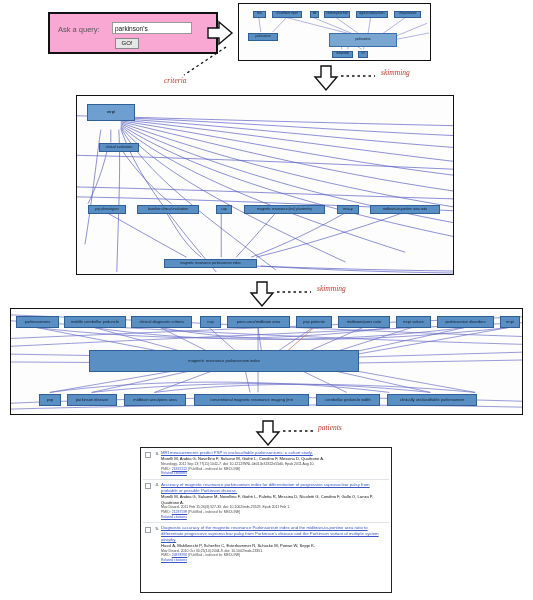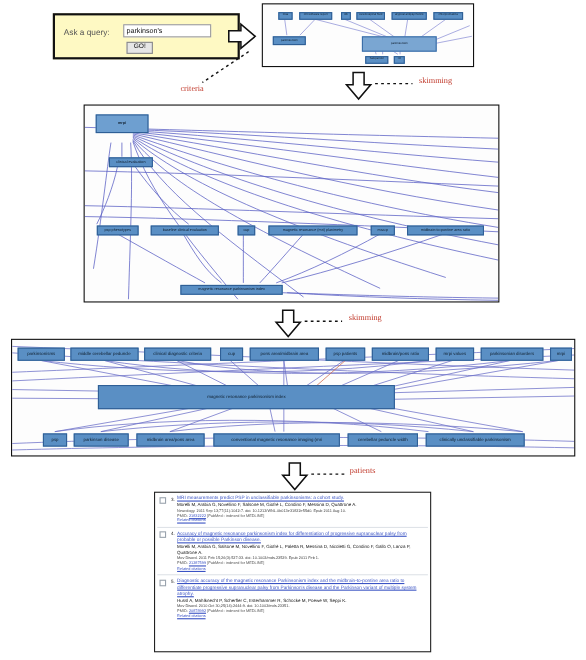--- a/index.html
+++ b/index.html
@@ -31,42 +31,42 @@
     background:#fdfdfd;
     border:1.5px solid #111;
     box-sizing:border-box;
     overflow:hidden;
   }
   .edges{position:absolute;left:0;top:0;width:100%;height:100%;z-index:1;}
 
   
   #query-box{
     position:absolute;left:48px;top:12px;width:170px;height:42px;
-    border:2px solid #111;background:#fef9c3;box-sizing:border-box;
+    border:2px solid #111;background:#f9a8d4;box-sizing:border-box;
   }
   #query-label{
     position:absolute;left:8px;top:11px;font-size:7.5px;color:#555;
   }
   #query-input{
     position:absolute;left:62px;top:8px;width:80px;height:12px;
     border:1px solid #9a9a9a;background:#fff;box-sizing:border-box;
     font-size:6.5px;color:#111;padding:0 2px;line-height:11px;
     font-family:"Liberation Sans", sans-serif;
   }
   #go-button{
     position:absolute;left:65px;top:24px;width:24px;height:11px;
     border:1px solid #888;background:#e6e6e6;box-sizing:border-box;
     font-size:6px;color:#111;line-height:9px;text-align:center;
     font-family:"Liberation Sans", sans-serif;cursor:pointer;
   }
 
   
   .arrow{position:absolute;z-index:8;}
   .ann{
-    position:absolute;color:#c0392b;font-size:7.5px;
+    position:absolute;color:#c0392b;font-style:italic;font-size:7.5px;
     font-family:"Liberation Serif", serif;z-index:9;
   }
 
   
   #panel-search{left:238px;top:3px;width:193px;height:58px;}
   #panel-search .node{font-size:2.6px;}
   #node-parkinsonism-big{
     font-size:11px;background:#7aa6d2;border:1px solid #3b6ea8;
     padding:1px 4px;color:#0d1a28;font-weight:400;
   }

